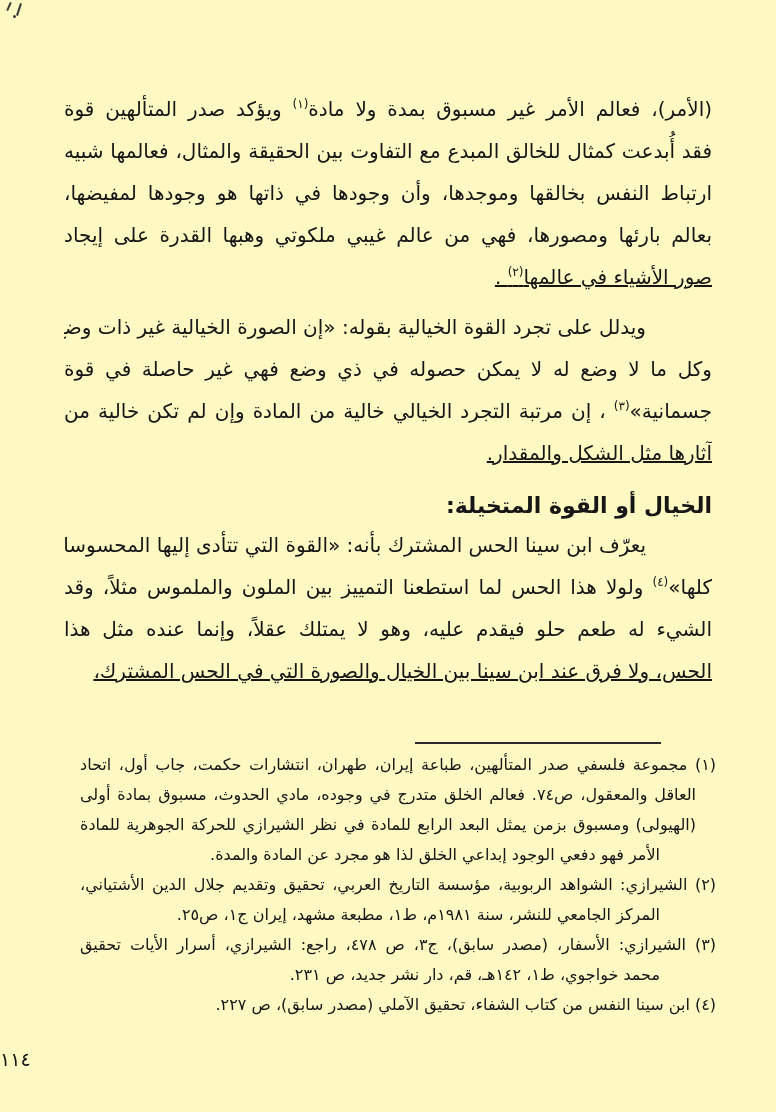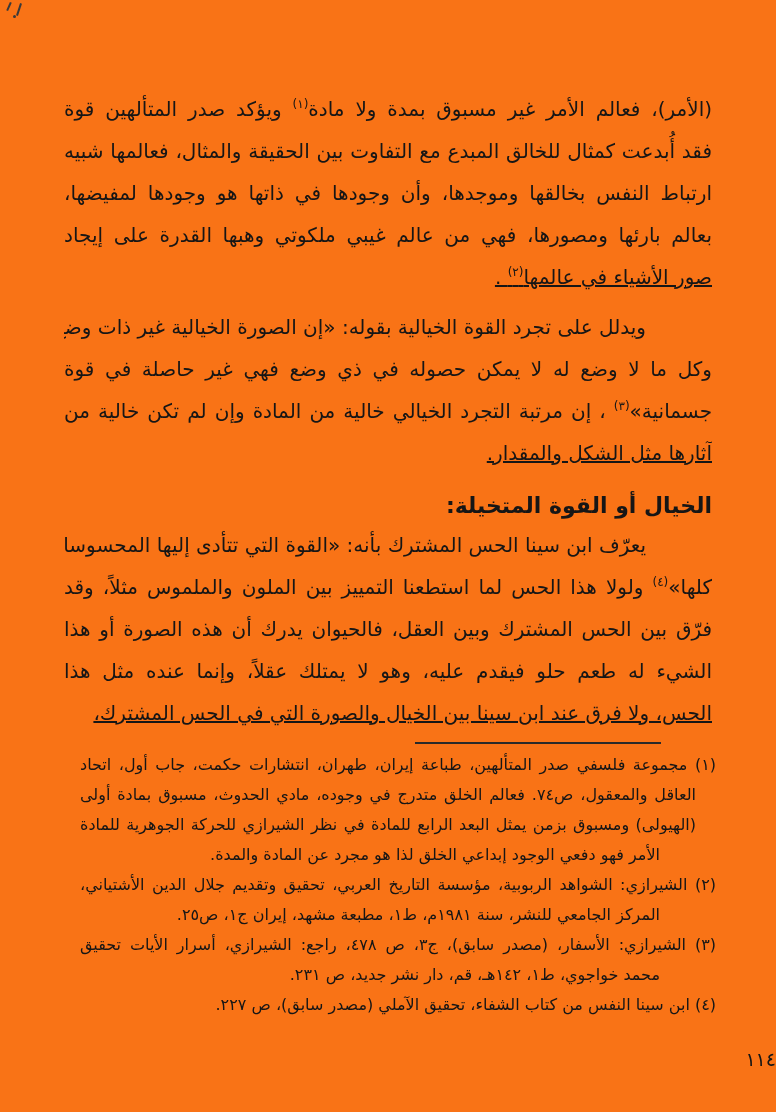--- a/index.html
+++ b/index.html
@@ -12,21 +12,21 @@
     position: relative;
     background: #fdfdfc;
     color: #161616;
     font-family: "DejaVu Sans", sans-serif;
     direction: rtl;
     overflow: hidden;
   }
   .page {
     position: absolute;
     inset: 0;
-    background: #f97316;
+    background: #fef9c3;
   }
   
   .ink-mark {
     position: absolute;
     background: #3a3a3a;
   }
   .ink-a { left: 8px;  top: 2px;  width: 2px; height: 9px;  transform: rotate(24deg); }
   .ink-b { left: 18px; top: 3px;  width: 2px; height: 13px; transform: rotate(18deg); }
   .ink-c { left: 13px; top: 15px; width: 3px; height: 3px;  border-radius: 50%; }
 
@@ -95,21 +95,21 @@
   }
   .fn .ln:not(.ln-first) { padding-right: 20px; }
   .fn .ln-last { text-align-last: right; white-space: normal; }
   .fn .ln-last:not(.ln-first) { padding-right: 56px; }
 
   .page-number {
     position: absolute;
     top: 1048px;
     left: 0;
     right: 0;
-    text-align: right;
+    text-align: left;
     font-size: 19px;
     letter-spacing: 9px;
   }
 </style>
 </head>
 <body>
 
 <div class="page">
 
   <span class="ink-mark ink-a"></span>
@@ -129,21 +129,20 @@
       <div class="ln">وكل ما لا وضع له لا يمكن حصوله في ذي وضع فهي غير حاصلة في قوة</div>
       <div class="ln">جسمانية»<span class="fnref">(٣)</span> ، إن مرتبة التجرد الخيالي خالية من المادة وإن لم تكن خالية من</div>
       <div class="ln ln-last">آثارها مثل الشكل والمقدار.</div>
     </div>
 
   <h2 class="section-heading">الخيال أو القوة المتخيلة:</h2>
 
   <div class="main-text para p3 indented">
       <div class="ln ln-first">يعرّف ابن سينا الحس المشترك بأنه: «القوة التي تتأدى إليها المحسوسات</div>
       <div class="ln">كلها»<span class="fnref">(٤)</span> ولولا هذا الحس لما استطعنا التمييز بين الملون والملموس مثلاً، وقد</div>
-      <div class="ln">فرّق بين الحس المشترك وبين العقل، فالحيوان يدرك أن هذه الصورة أو هذا</div>
       <div class="ln">الشيء له طعم حلو فيقدم عليه، وهو لا يمتلك عقلاً، وإنما عنده مثل هذا</div>
       <div class="ln ln-last">الحس، ولا فرق عند ابن سينا بين الخيال والصورة التي في الحس المشترك،</div>
     </div>
 
   <div class="fn-separator"></div>
 
   <div class="footnotes">
     <div class="fn">
         <div class="ln ln-first">(١) مجموعة فلسفي صدر المتألهين، طباعة إيران، طهران، انتشارات حكمت، جاب أول، اتحاد</div>
         <div class="ln">العاقل والمعقول، ص٧٤. فعالم الخلق متدرج في وجوده، مادي الحدوث، مسبوق بمادة أولى</div>

